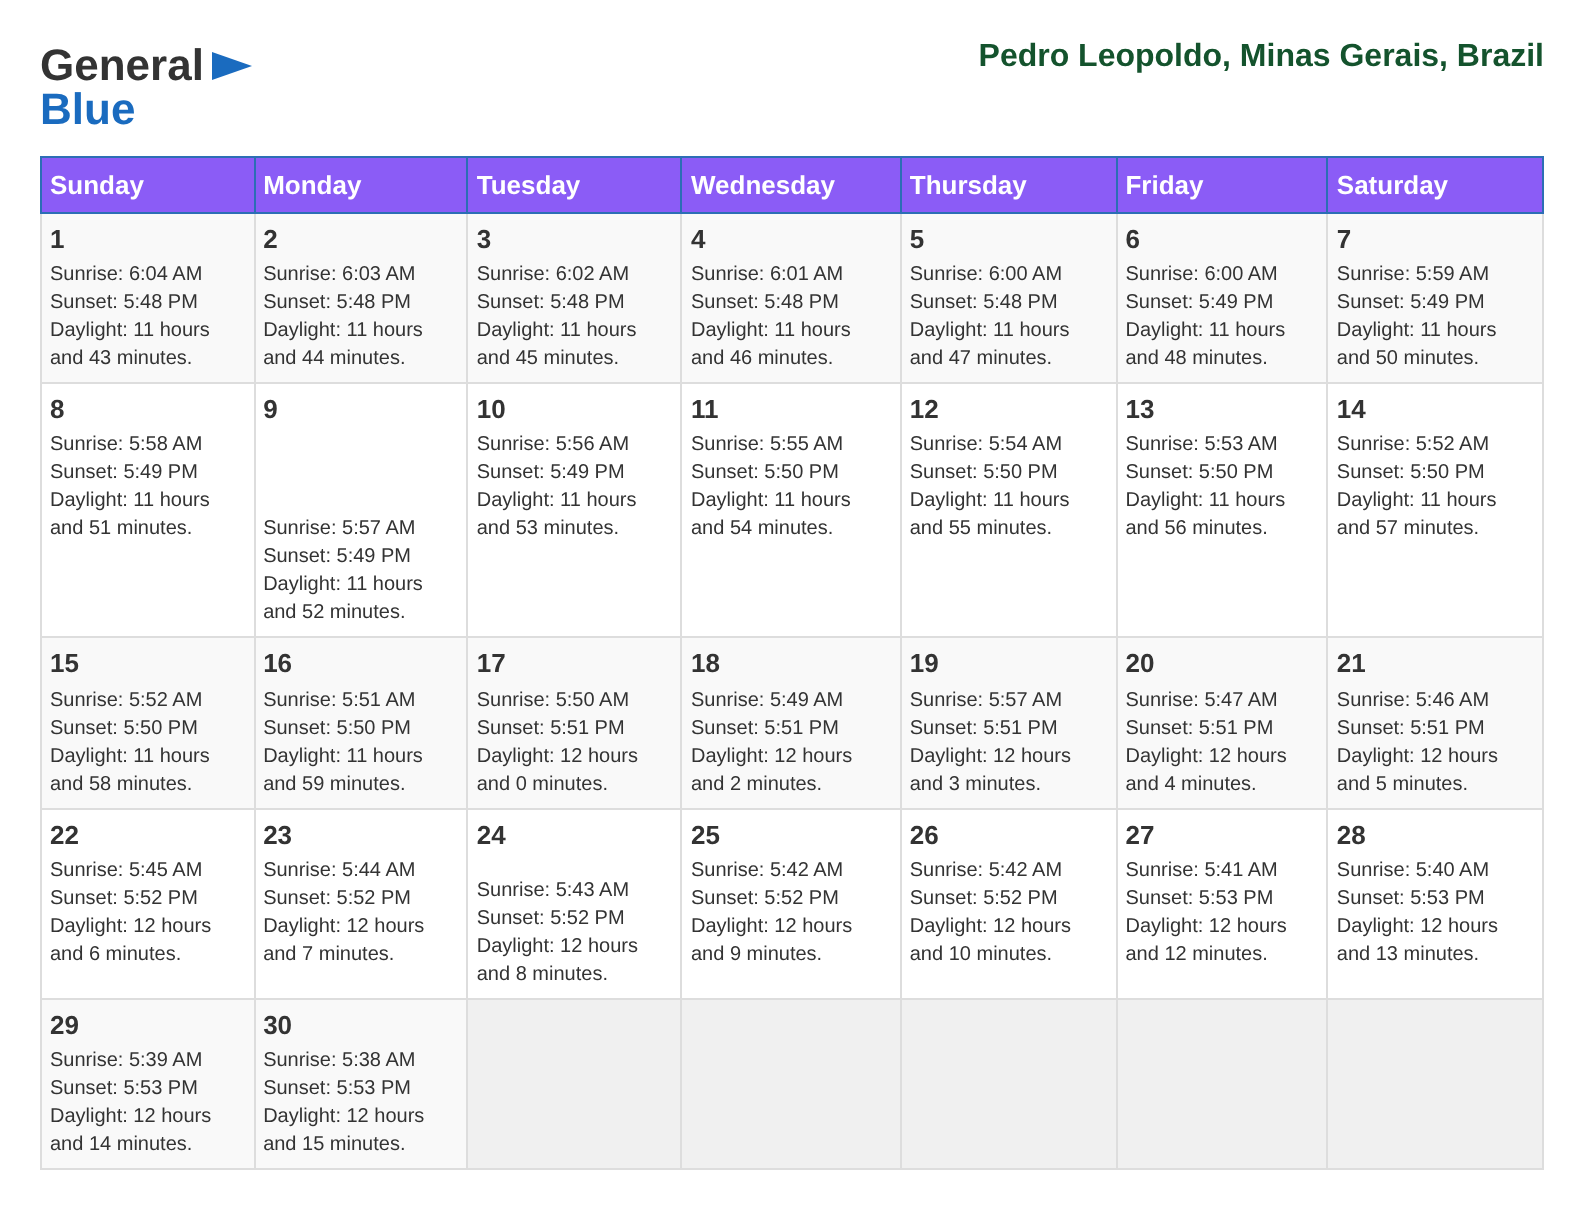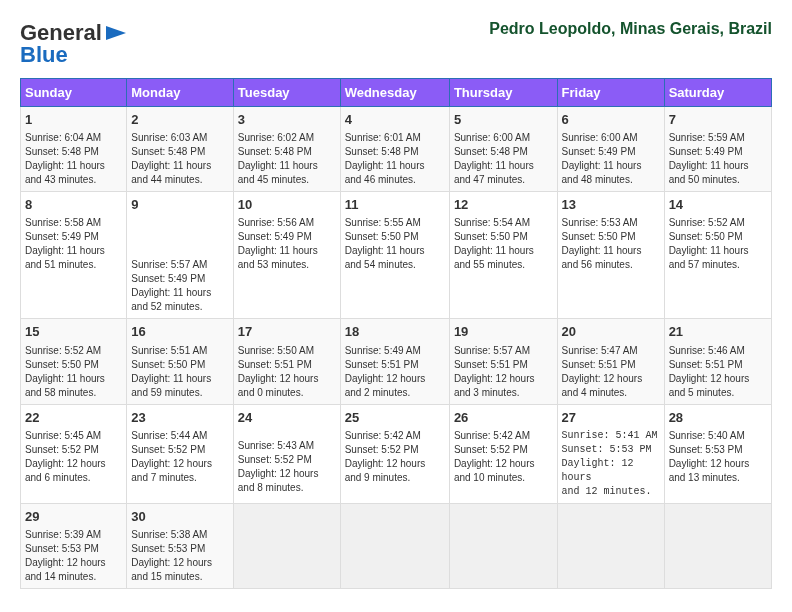--- a/index.html
+++ b/index.html
@@ -297,21 +297,21 @@
         </td>
         <td>
           <span class="day-num">26</span>
           <div class="day-info" style="white-space: pre-line;">Sunrise: 5:42 AM
 Sunset: 5:52 PM
 Daylight: 12 hours
 and 10 minutes.</div>
         </td>
         <td>
           <span class="day-num">27</span>
-          <div class="day-info" style="white-space: pre-line; font-family: Liberation Mono, monospace;">Sunrise: 5:41 AM
+          <div class="day-info" style="white-space: pre-line;">Sunrise: 5:41 AM
 Sunset: 5:53 PM
 Daylight: 12 hours
 and 12 minutes.</div>
         </td>
         <td>
           <span class="day-num">28</span>
           <div class="day-info" style="white-space: pre-line;">Sunrise: 5:40 AM
 Sunset: 5:53 PM
 Daylight: 12 hours
 and 13 minutes.</div>

